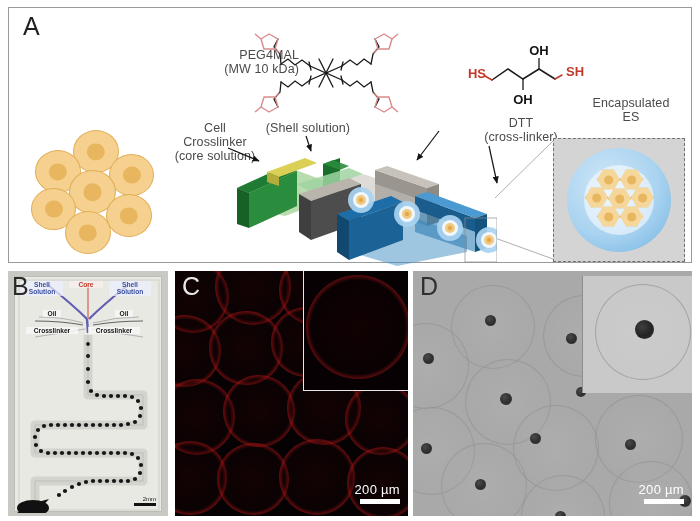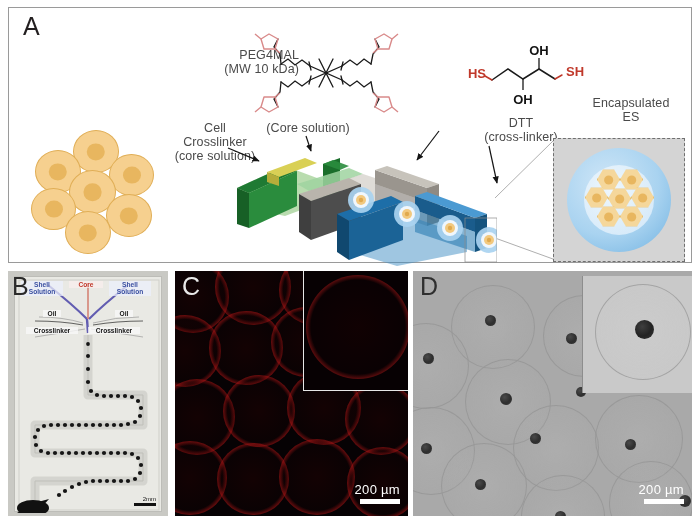--- a/index.html
+++ b/index.html
@@ -133,21 +133,21 @@
         <path d="M14 27 L8 22 M28 37 L33 41"></path>
         <path d="M128 27 L137 22 L145 27 L142 37 L131 37 Z"></path>
         <path d="M145 27 L151 22 M131 37 L126 41"></path>
         <path d="M31 95 L22 100 L14 95 L17 85 L28 85 Z"></path>
         <path d="M14 95 L8 100 M28 85 L33 81"></path>
         <path d="M128 95 L137 100 L145 95 L142 85 L131 85 Z"></path>
         <path d="M145 95 L151 100 M131 85 L126 81"></path>
       </g>
     </svg>
 
-    <div class="txt" id="tShellSol">(Core solution)</div>
+    <div class="txt" id="tShellSol">(Shell solution)</div>
 
     <svg id="dttSvg" viewBox="0 0 134 76">
       <g stroke="#1a1a1a" stroke-width="1.5" fill="none" stroke-linecap="round">
         <path d="M31 42 L47 31 L62 41 L78 31 L94 41"></path>
       </g>
       <g stroke="#c0392b" stroke-width="1.5" fill="none" stroke-linecap="round">
         <path d="M31 42 L24 38 M94 41 L101 37"></path>
       </g>
       <g stroke="#1a1a1a" stroke-width="1.3" fill="none">
         <path d="M78 31 L78 20"></path>

